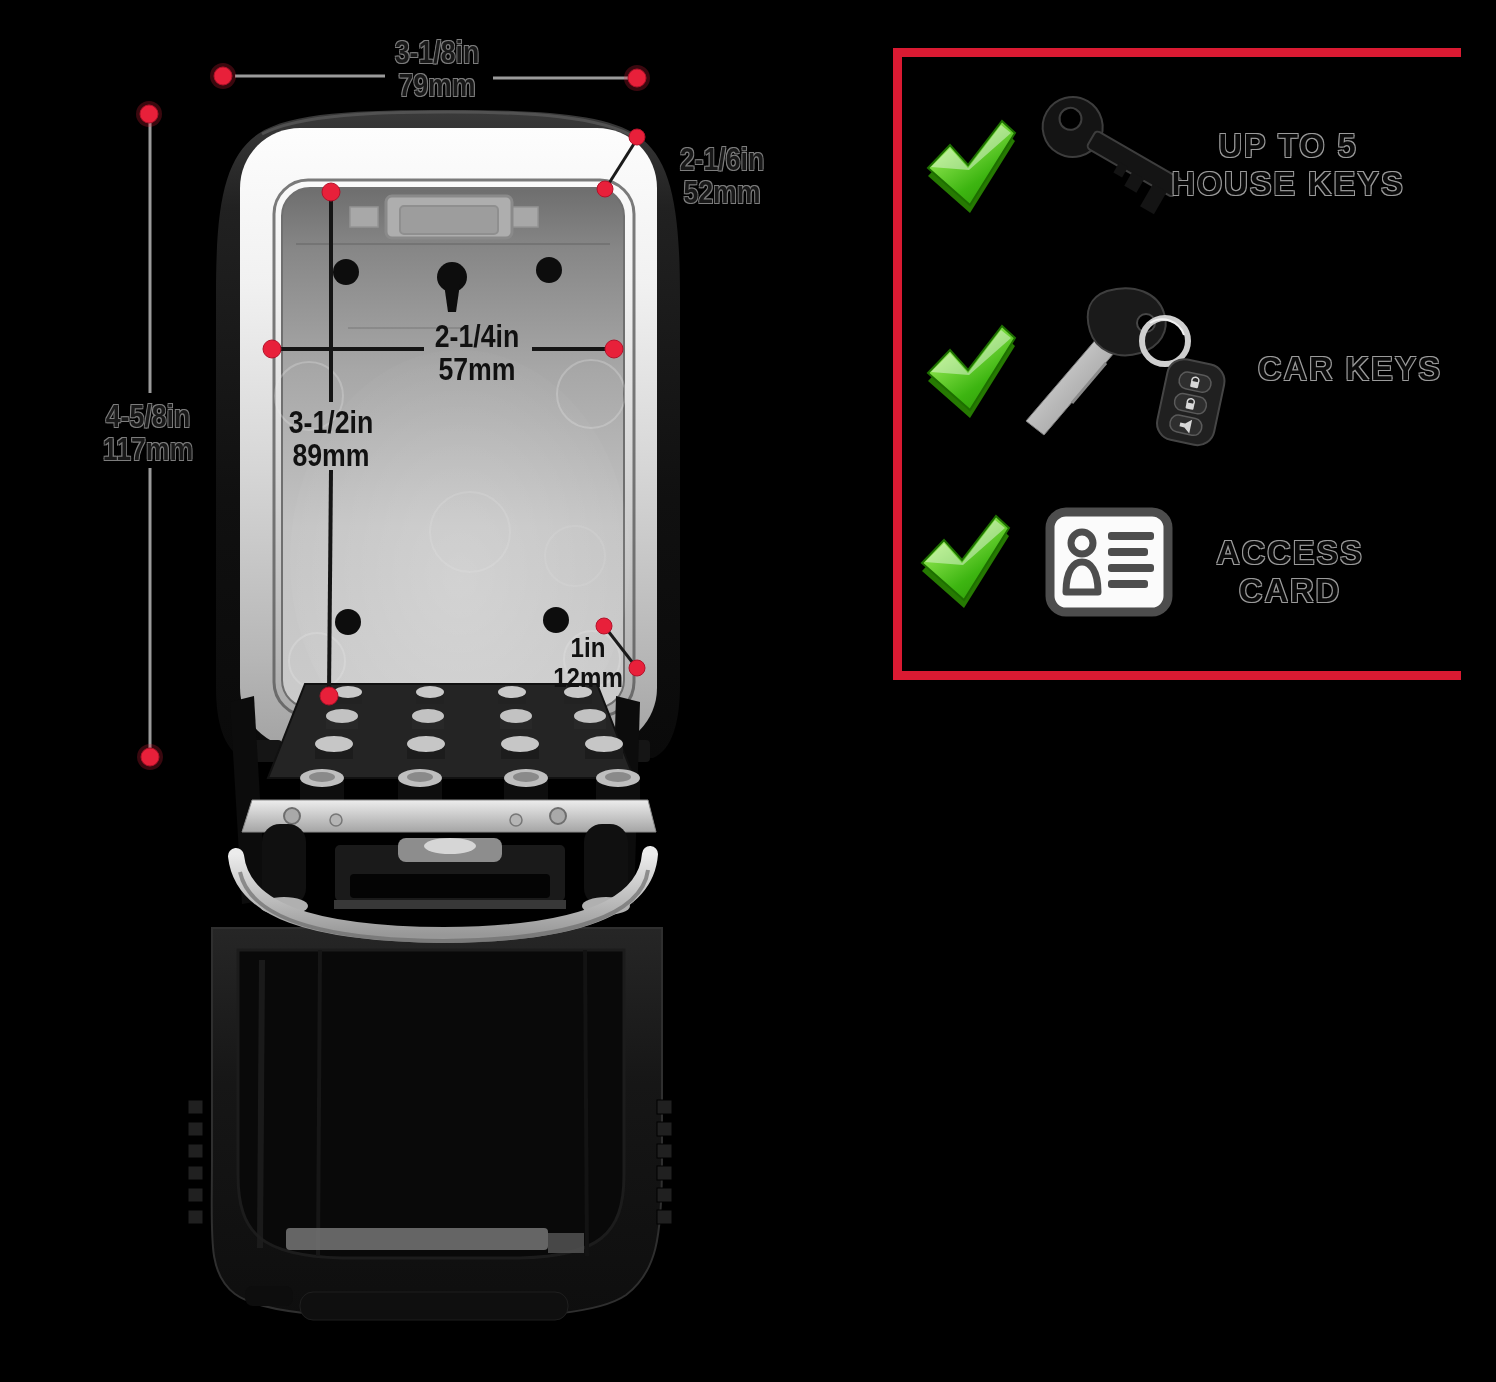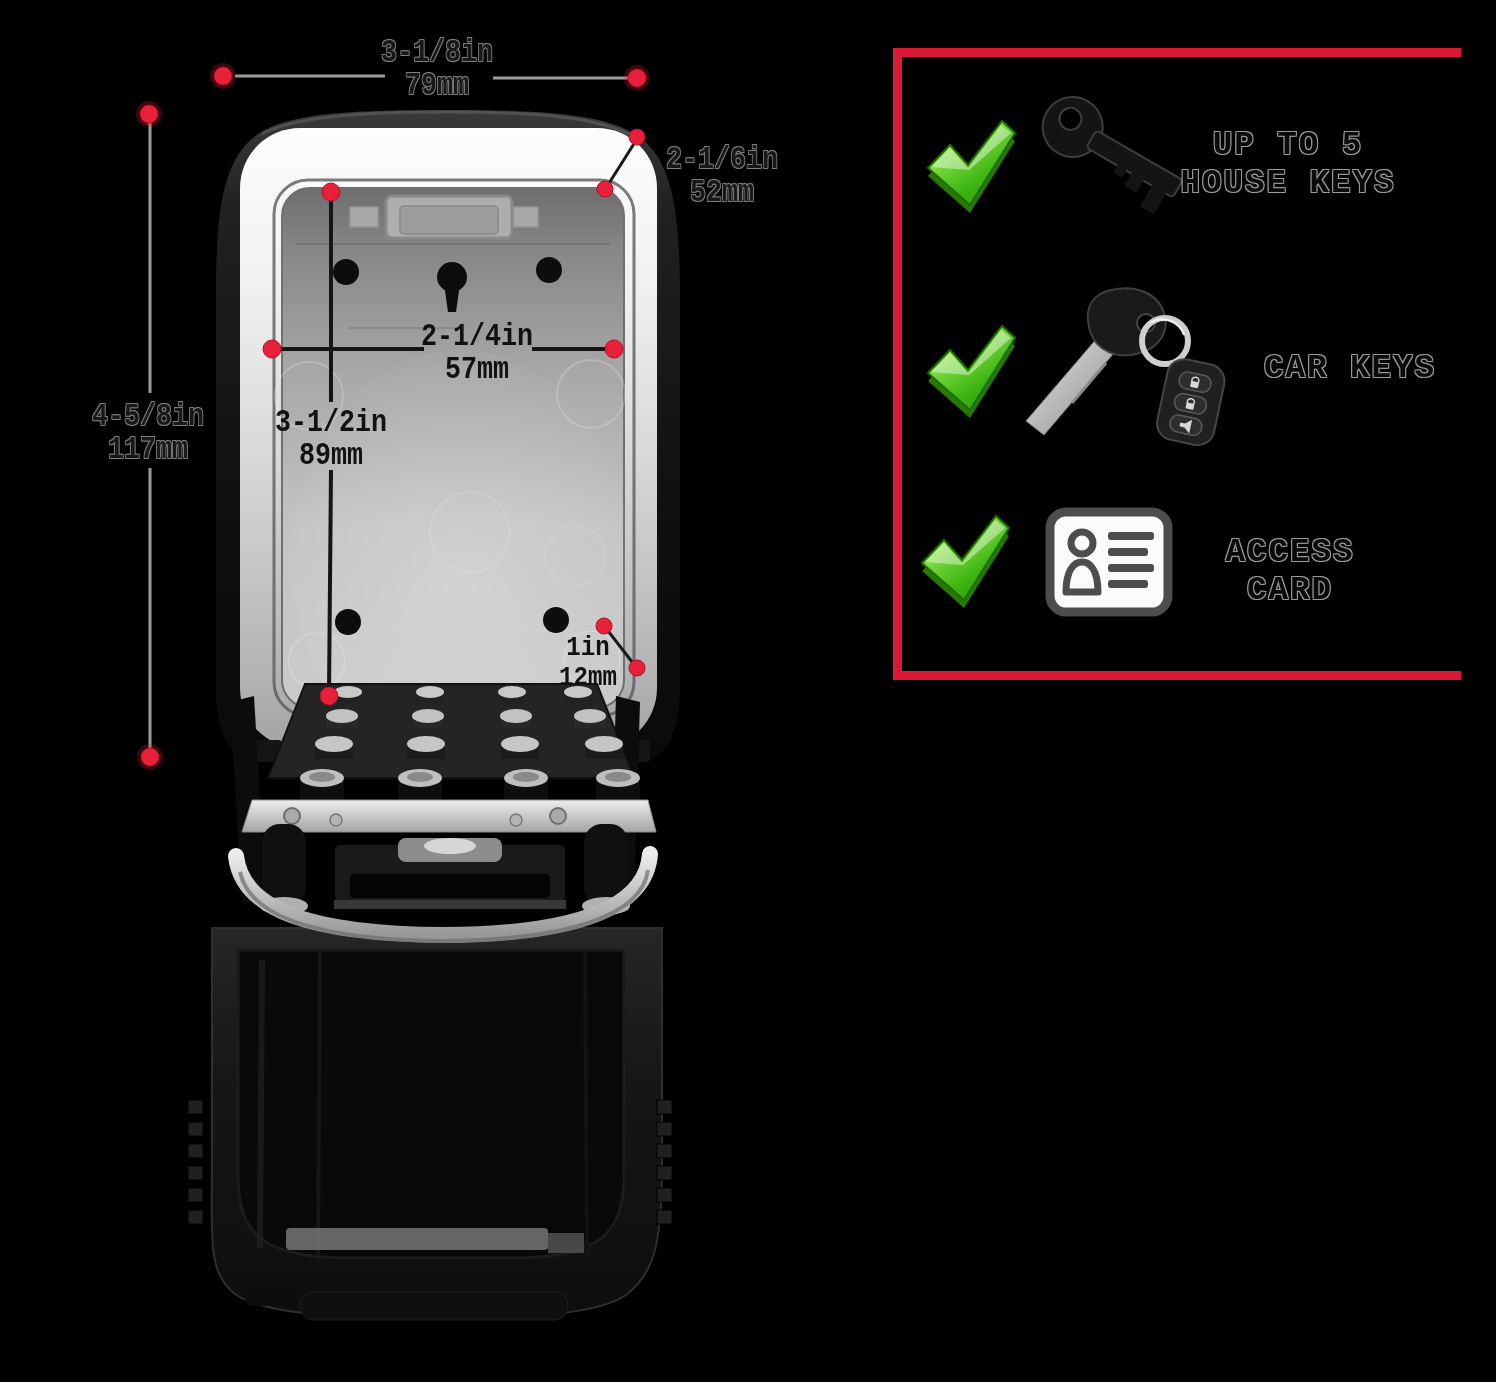--- a/index.html
+++ b/index.html
@@ -1,18 +1,18 @@
 <!DOCTYPE html>
 <html style="--dot: #e8203a;"><head>
 <meta charset="utf-8">
 <style>
   html,body{margin:0;padding:0;background:#000;}
   .stage{
     position:relative;width:1461px;height:1382px;background:#000;overflow:hidden;
-    font-family:Liberation Mono, monospace;
+    font-family:Liberation Sans, sans-serif;
   }
   .stage svg{display:block;}
   .abs{position:absolute;}
   
   .dim{
     position:absolute;font-weight:bold;font-size:31px;line-height:33px;text-align:center;
     color:#181818;white-space:nowrap;
     text-shadow:-1px -1px 0 #7d7d7d,1px -1px 0 #7d7d7d,-1px 1px 0 #7d7d7d,1px 1px 0 #7d7d7d;
     transform:translateX(-50%) scaleX(.86);transform-origin:center top;
   }

